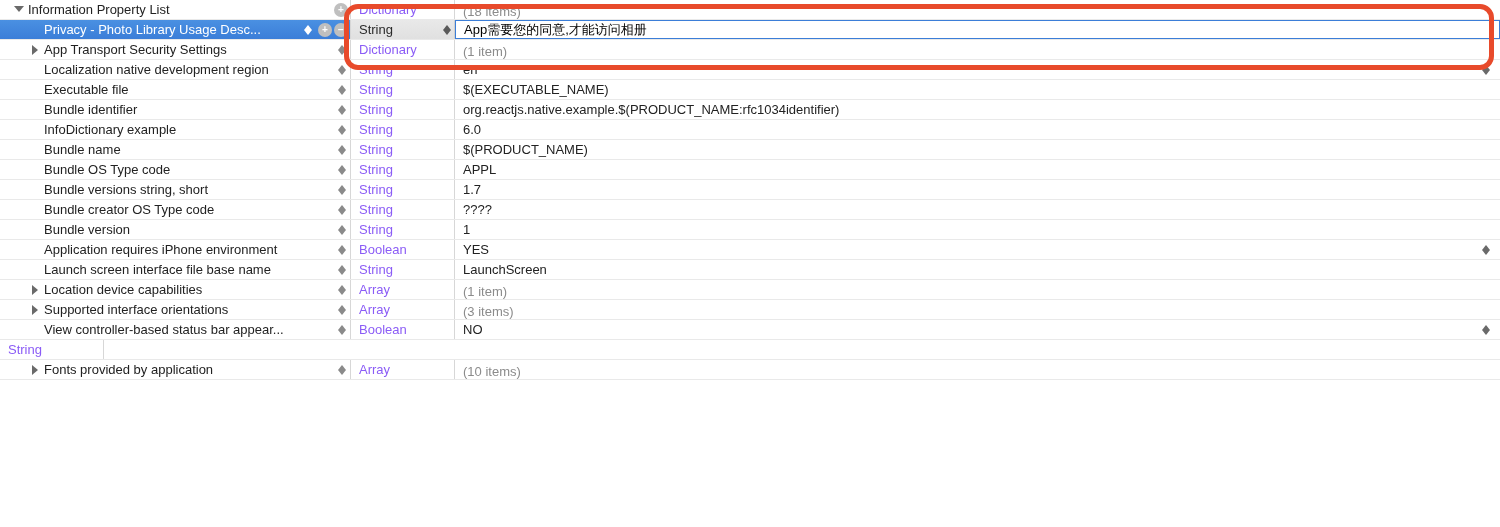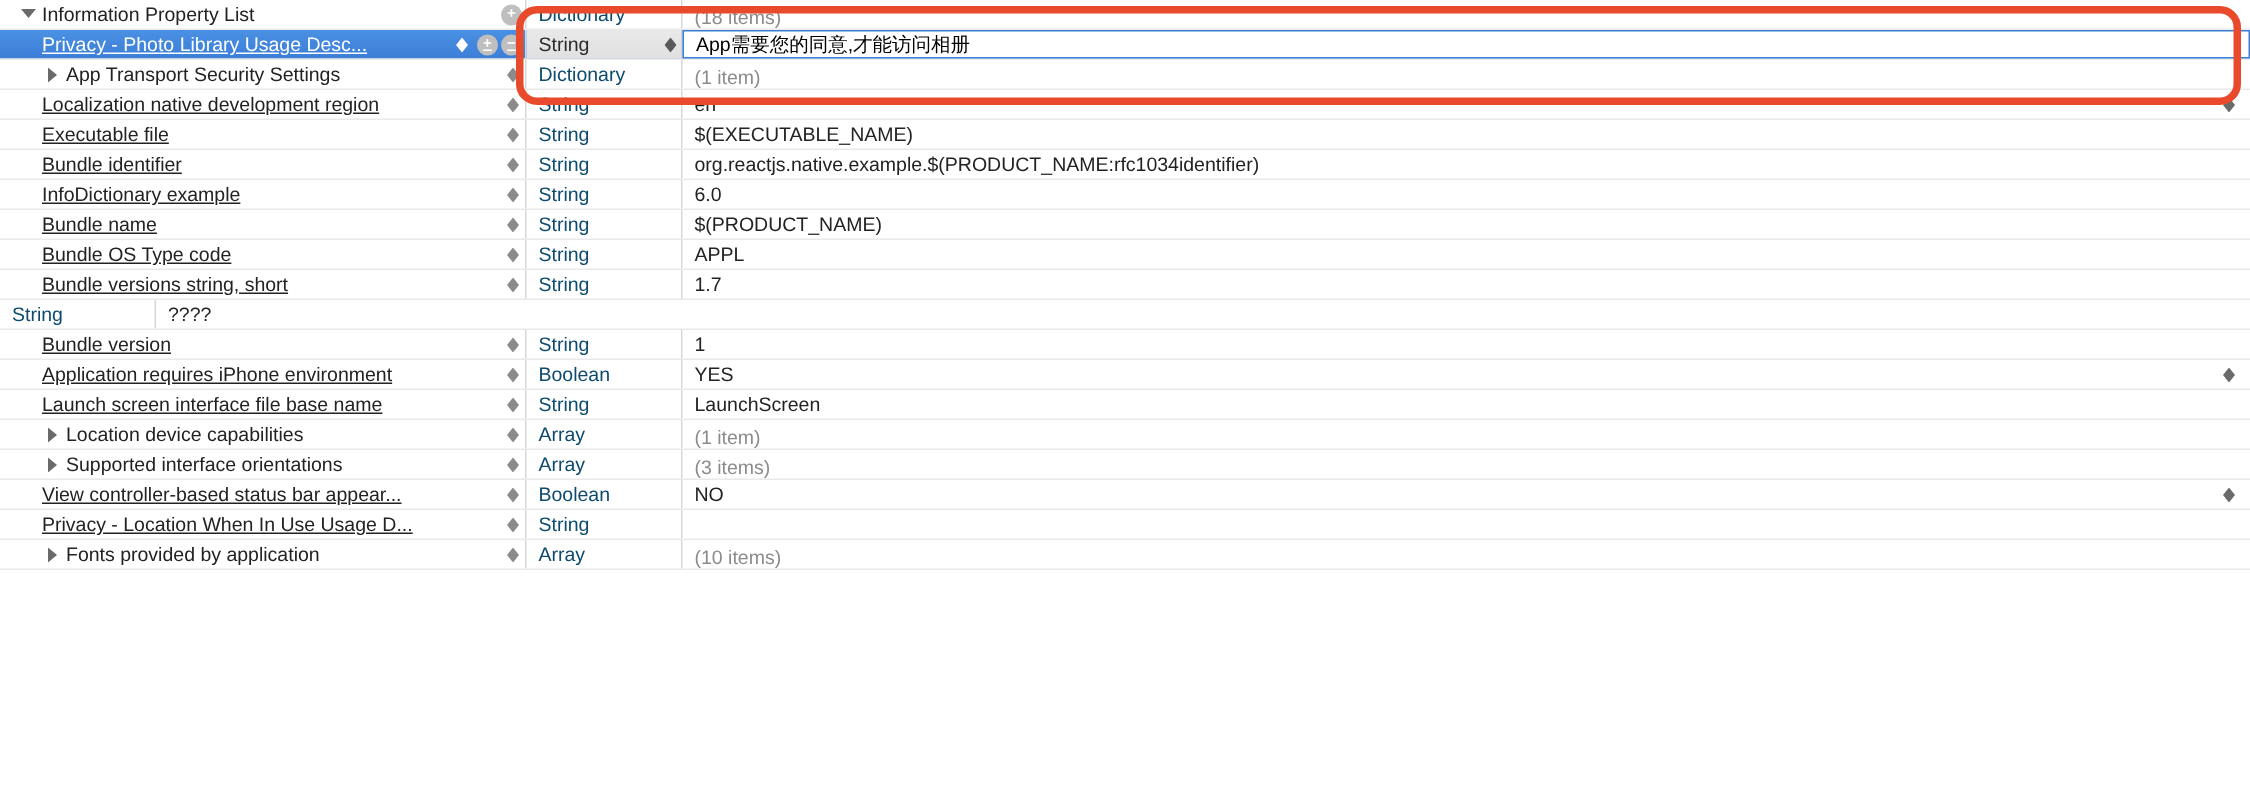--- a/index.html
+++ b/index.html
@@ -41,21 +41,21 @@
     white-space: nowrap;
   }
   .type-col {
     width: 104px;
     flex: 0 0 104px;
     height: 100%;
     display: flex;
     align-items: center;
     border-right: 1px solid #d7d7d7;
     padding-left: 8px;
-    color: #0c4a6e;
+    color: #8b5cf6;
     position: relative;
   }
   .value-col {
     flex: 1 1 auto;
     height: 100%;
     display: flex;
     align-items: center;
     padding-left: 8px;
     overflow: hidden;
     white-space: nowrap;
@@ -154,21 +154,21 @@
     top: 4px;
     width: 1150px;
     height: 66px;
     z-index: 50;
   }
   .plist-wrap { position: relative; }
   
   .ind-0 { padding-left: 14px; }
   .ind-1 { padding-left: 30px; }
   .ind-1 .key-label { margin-left: 0; }
-  .ind-1.no-disclosure { padding-left: 28px; text-decoration: underline; }
+  .ind-1.no-disclosure { padding-left: 44px; }
 </style>
 </head>
 <body>
 
 <svg width="0" height="0" style="position:absolute">
   <defs>
     <g id="tri-down">
         <polygon points="0,0 10,0 5,6" fill="currentColor"></polygon>
       </g>
     <g id="tri-right">
@@ -401,20 +401,31 @@
             </span>
           </div>
           <div class="type-col">
             <span>String</span>
           </div>
           <div class="value-col">
             <span>1.7</span>
           </div>
         </div>
         <div class="row">
+          <div class="key-col ind-1 no-disclosure">
+            <span class="key-label">Bundle creator OS Type code</span>
+            <span class="key-stepper">
+              <svg width="8" height="5">
+                <use href="#step-up"></use>
+              </svg>
+              <svg width="8" height="5">
+                <use href="#step-dn"></use>
+              </svg>
+            </span>
+          </div>
           <div class="type-col">
             <span>String</span>
           </div>
           <div class="value-col">
             <span>????</span>
           </div>
         </div>
         <div class="row">
           <div class="key-col ind-1 no-disclosure">
             <span class="key-label">Bundle version</span>
@@ -549,31 +560,20 @@
               <svg width="8" height="5">
                 <use href="#step-up"></use>
               </svg>
               <svg width="8" height="5">
                 <use href="#step-dn"></use>
               </svg>
             </span>
           </div>
         </div>
         <div class="row">
-          <div class="key-col ind-1 no-disclosure">
-            <span class="key-label">Privacy - Location When In Use Usage D...</span>
-            <span class="key-stepper">
-              <svg width="8" height="5">
-                <use href="#step-up"></use>
-              </svg>
-              <svg width="8" height="5">
-                <use href="#step-dn"></use>
-              </svg>
-            </span>
-          </div>
           <div class="type-col">
             <span>String</span>
           </div>
           <div class="value-col">
             <span></span>
           </div>
         </div>
         <div class="row">
           <div class="key-col ind-1">
             <span class="disclosure">

